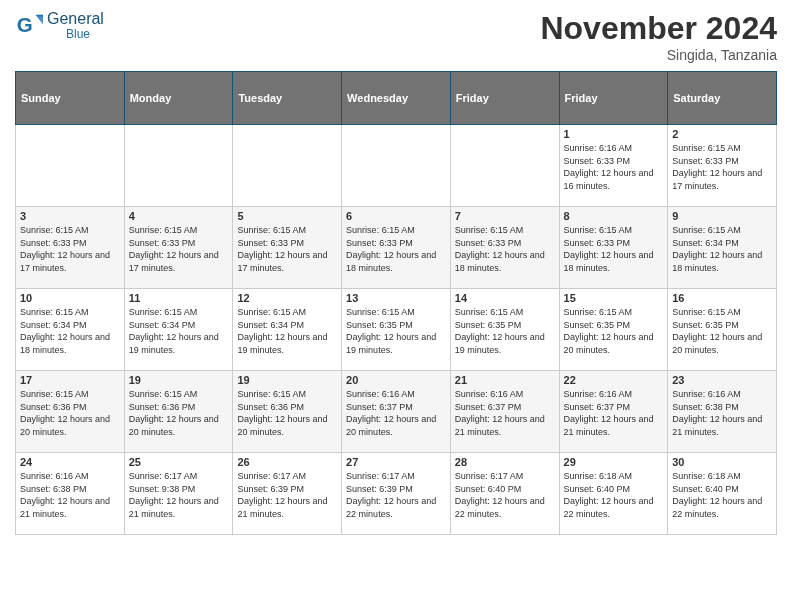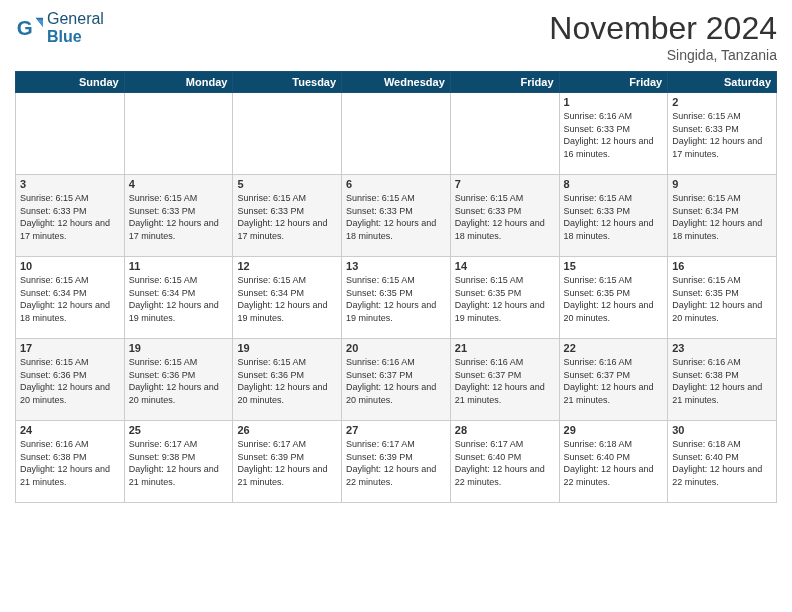--- a/index.html
+++ b/index.html
@@ -28,38 +28,38 @@
     }
     .logo-icon {
       width: 28px;
       height: 28px;
     }
     .title-block {
       text-align: right;
     }
     .month-title {
       font-size: 32px;
-      font-weight: normal;
+      font-weight: bold;
       color: #333;
     }
     .subtitle {
       font-size: 14px;
       color: #555;
       text-align: right;
     }
     .calendar {
       width: 100%;
       border-collapse: collapse;
       table-layout: fixed;
     }
     .calendar th {
-      background: #0c4a6e;
+      background: #737373;
       color: #fff;
-      text-align: right;
-      padding: 4px 5px;
+      text-align: left;
+      padding: 20px 5px;
       font-size: 11px;
       font-weight: bold;
       border: 1px solid #1a5276;
     }
     .calendar td {
       border: 1px solid #ccc;
       vertical-align: top;
       padding: 3px 4px;
       font-size: 9.5px;
       color: #333;
@@ -89,21 +89,21 @@
 <div class="page">
   <div class="header">
     <div class="logo">
       <svg class="logo-icon" viewBox="0 0 30 30">
         <text x="2" y="22" font-size="22" fill="#2471a3" font-weight="bold">G</text>
         <polygon points="22,4 30,4 30,14" fill="#2471a3"></polygon>
         <polygon points="24,6 30,6 30,14" fill="#4a90d9"></polygon>
       </svg>
       <div>
         <div style="font-size:16px;font-weight:normal;color:#1a5276;line-height:1.1;">General</div>
-        <div style="font-size:16px;font-weight:bold;color:#2471a3;line-height:1.1;">Blue</div>
+        <div style="font-size:12px;font-weight:normal;color:#2471a3;line-height:1.1;margin-left:19px;">Blue</div>
       </div>
     </div>
     <div class="title-block">
       <div class="month-title">November 2024</div>
       <div class="subtitle">Singida, Tanzania</div>
     </div>
   </div>
 
   <table class="calendar">
     <thead>

